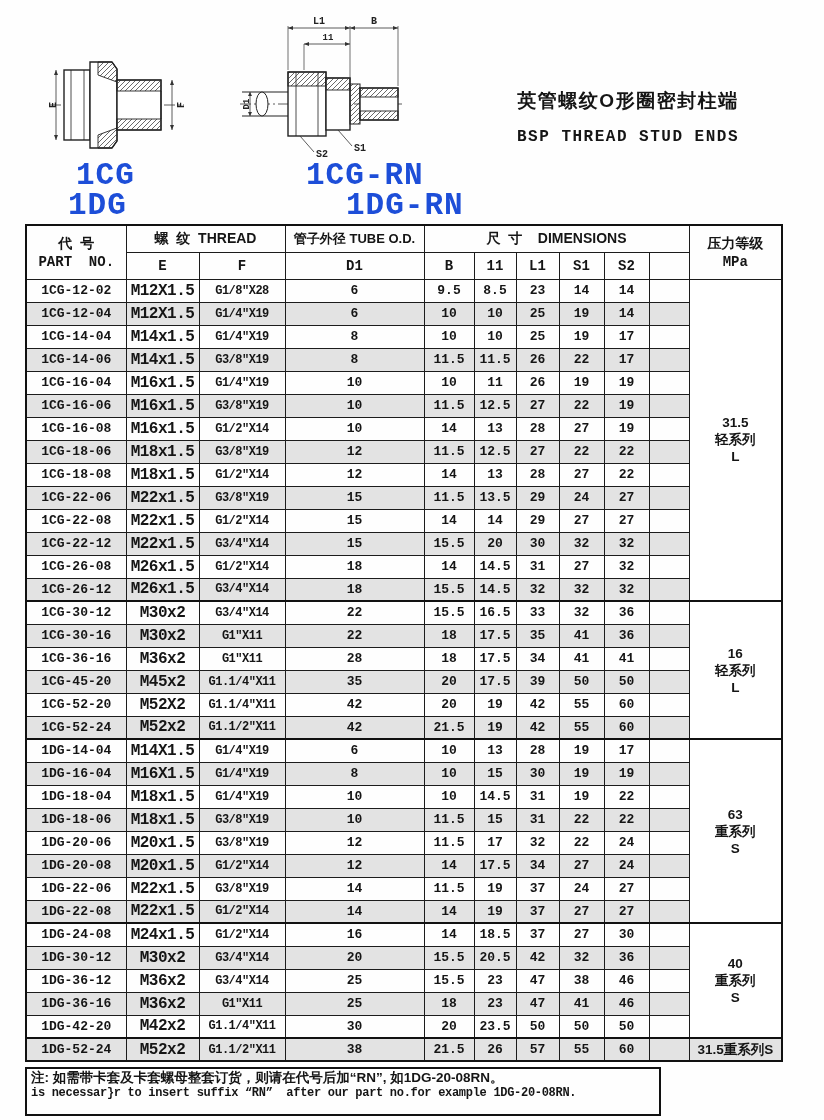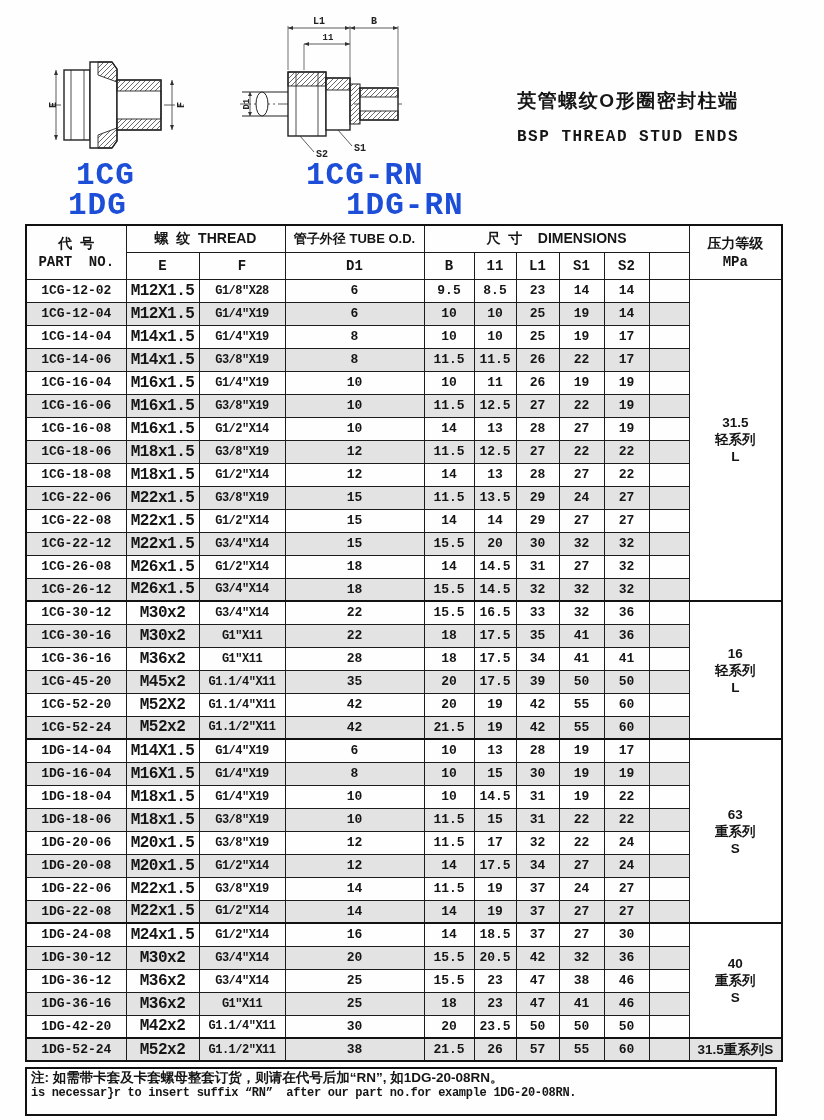--- a/index.html
+++ b/index.html
@@ -43,21 +43,21 @@
   .spec tbody td { height:23px; font-size:13px; font-family:"Liberation Mono", monospace; }
   .spec tbody tr.shade td { background:#e3e3e3; }
   .spec tbody td.pressure { background:#fff; font-family:"Liberation Sans", sans-serif; font-size:13.5px; line-height:17px; }
   .spec tbody tr.group-start td { border-top:2.5px solid #111; }
   .spec td.c3 { font-size:13px; }
   .spec td.c2 { font-size:12px; letter-spacing:-0.5px;margin-top:16px; }
   .spec td.c1 { font-size:16px; letter-spacing:-0.5px; }
 
   
   .note {
-    position:absolute; left:25px; top:1067px; width:752px; height:49px;
+    position:absolute; left:25px; top:1067px; width:636px; height:49px;
     border:2.5px solid #111; padding:1px 4px 0 4px; font-weight:bold;
   }
   .note .zh { font-size:13.5px; font-family:"Liberation Sans", sans-serif; line-height:16px; white-space:pre; }
   .note .en { font-size:12px; font-family:"Liberation Mono", monospace; line-height:15px; letter-spacing:-0.3px; white-space:pre; }
 
   svg text { font-family:"Liberation Mono", monospace; font-weight:bold; fill:#222; }
 </style>
 </head>
 <body>
 

